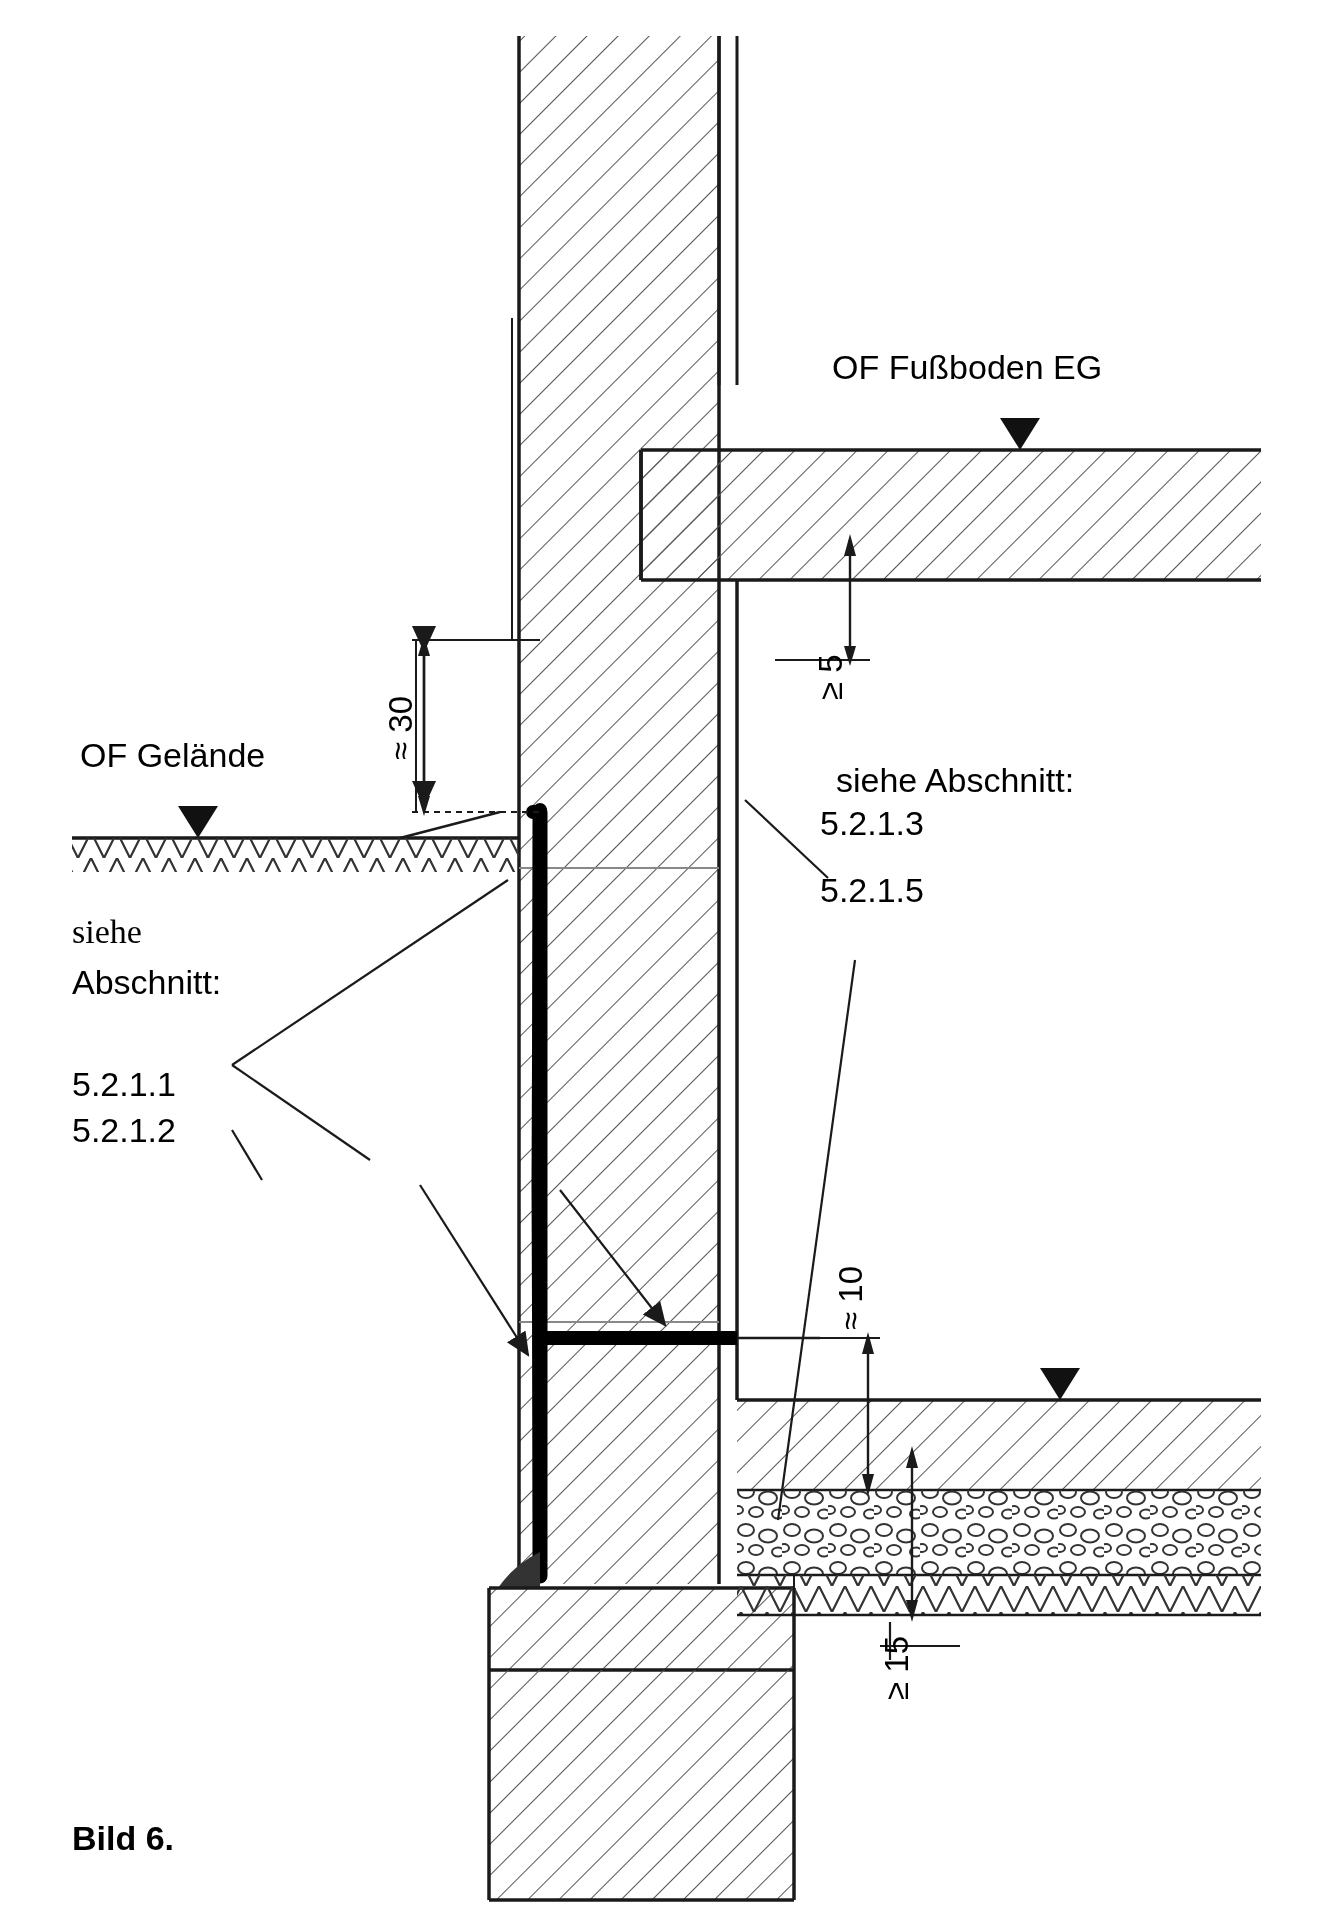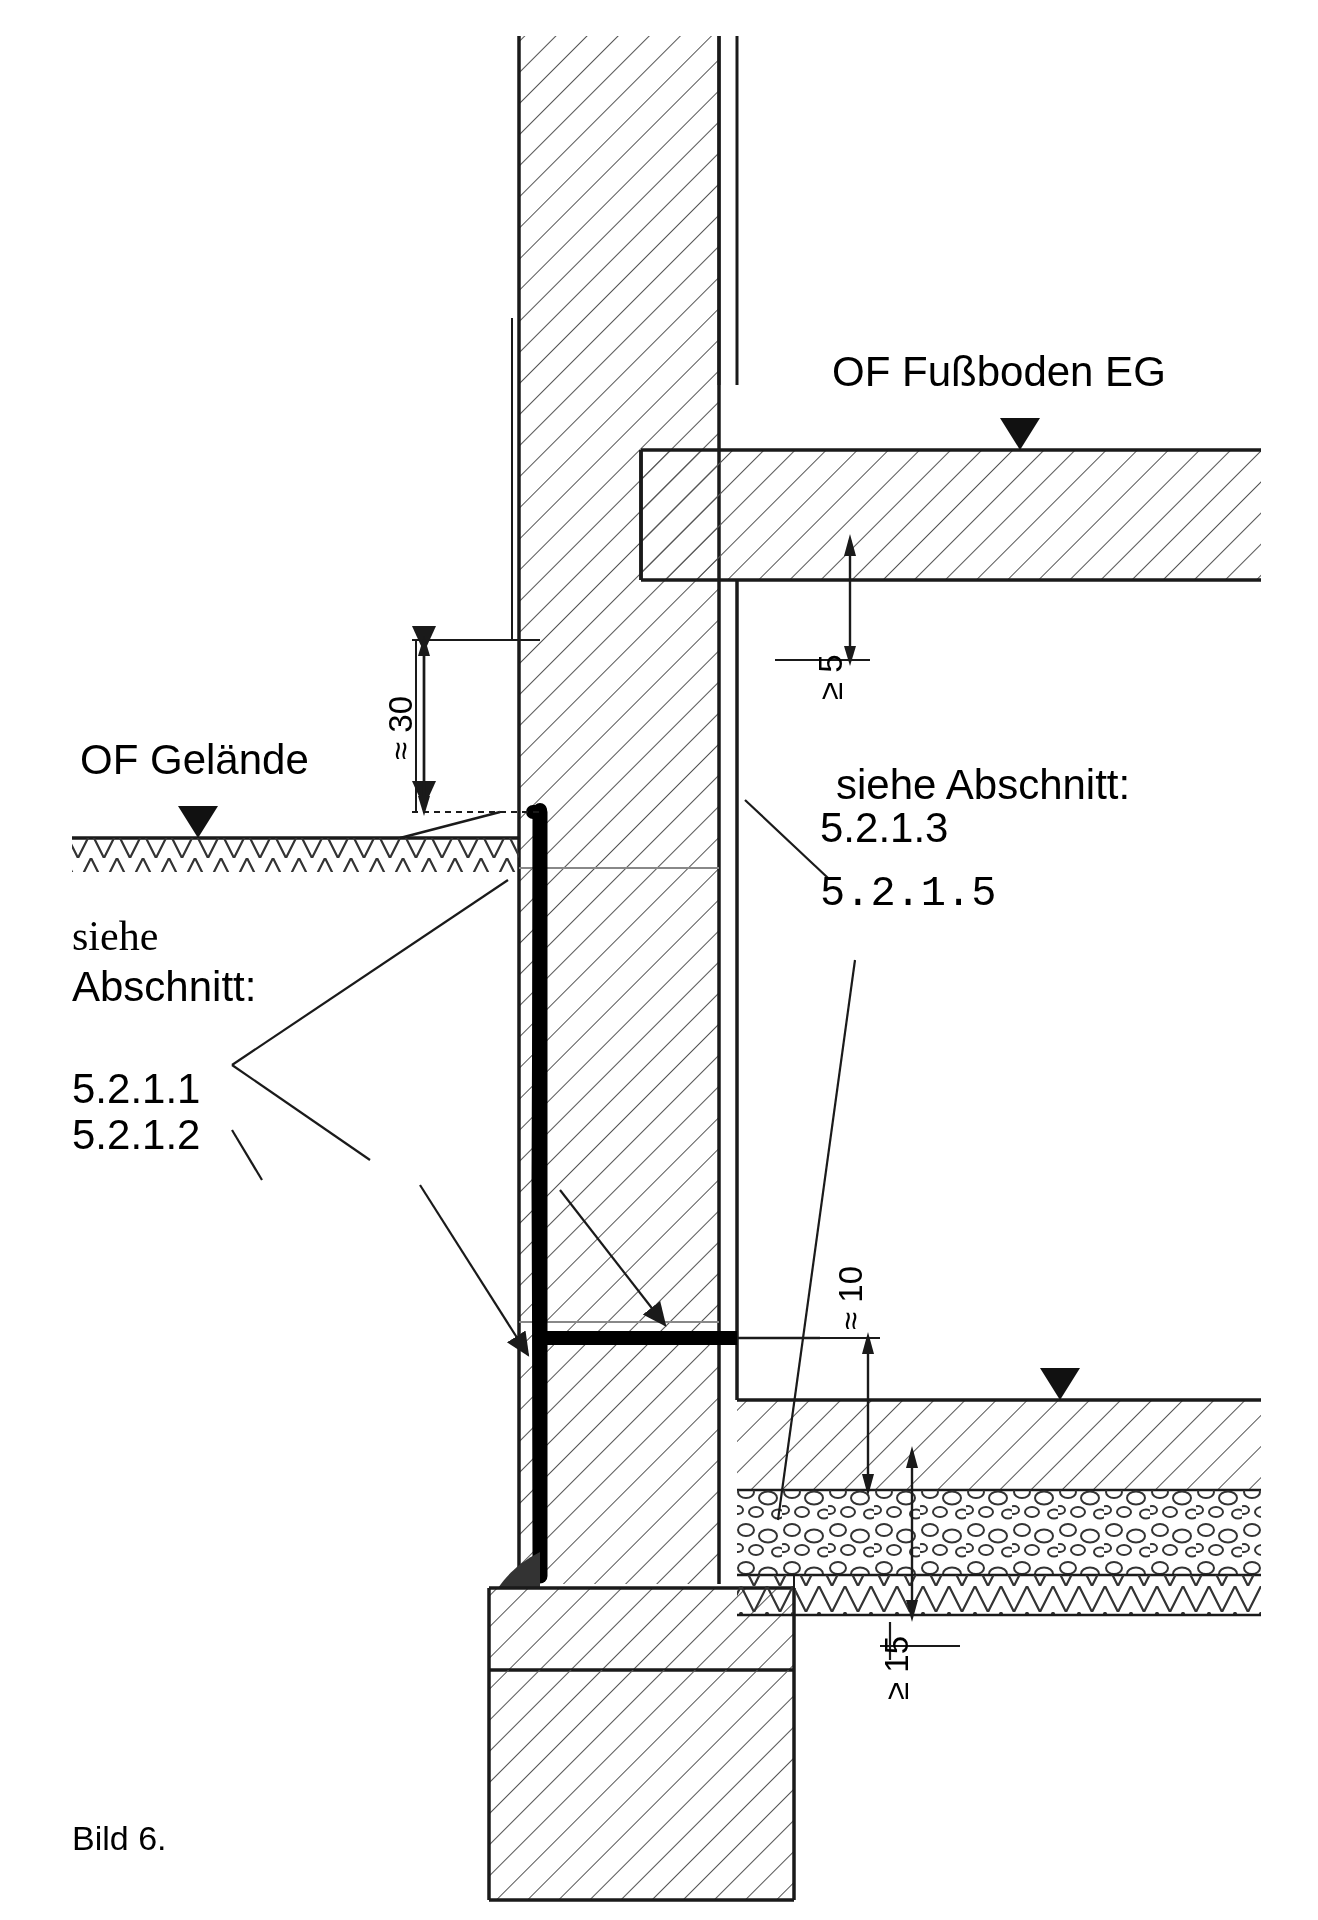--- a/index.html
+++ b/index.html
@@ -24,23 +24,23 @@
     width: 1318px;
     height: 1920px;
   }
   .lbl {
     position: absolute;
     color: #000000;
     font-family: "Liberation Sans", sans-serif;
     white-space: pre;
     line-height: 1.18;
   }
-  .lbl-lg { font-size: 42px; }
+  .lbl-lg { font-size: 34px; }
   .lbl-md { font-size: 33px; }
-  .lbl-bold { font-weight: normal; font-size: 34px; }
+  .lbl-bold { font-weight: bold; font-size: 34px; }
   .rot { transform-origin: left top; }
 </style>
 </head>
 <body>
 
 <div id="stage">
 
   <svg class="dwg" viewBox="0 0 1318 1920">
     <defs>
 
@@ -201,21 +201,21 @@
 
   </svg>
 
   <div class="lbl lbl-lg" style="left:832px; top:347px;">OF Fußboden EG</div>
 
 
   <div class="lbl lbl-lg" style="left:80px; top:735px;">OF Gelände</div>
 
   <div class="lbl lbl-lg" style="left:820px; top:760px;margin-left:16px;">siehe Abschnitt:</div>
   <div class="lbl lbl-lg" style="left:820px; top:803px;">5.2.1.3</div>
-  <div class="lbl lbl-lg" style="left:820px; top:870px;font-family:Liberation Mono, monospace;">5.2.1.5</div>
+  <div class="lbl lbl-lg" style="left:820px; top:870px;">5.2.1.5</div>
 
   <div class="lbl lbl-lg" style="left:72px; top:912px;font-family:Liberation Serif, serif;">siehe</div>
   <div class="lbl lbl-lg" style="left:72px; top:962px;">Abschnitt:</div>
   <div class="lbl lbl-lg" style="left:72px; top:1032px;margin-top:32px;">5.2.1.1</div>
   <div class="lbl lbl-lg" style="left:72px; top:1098px;margin-top:12px;">5.2.1.2</div>
 
   <div class="lbl lbl-md rot" style="left:382px; top:760px; transform:rotate(-90deg);">≈ 30</div>
 
   <div class="lbl lbl-md rot" style="left:812px; top:700px; transform:rotate(-90deg);">≥ 5</div>
 

